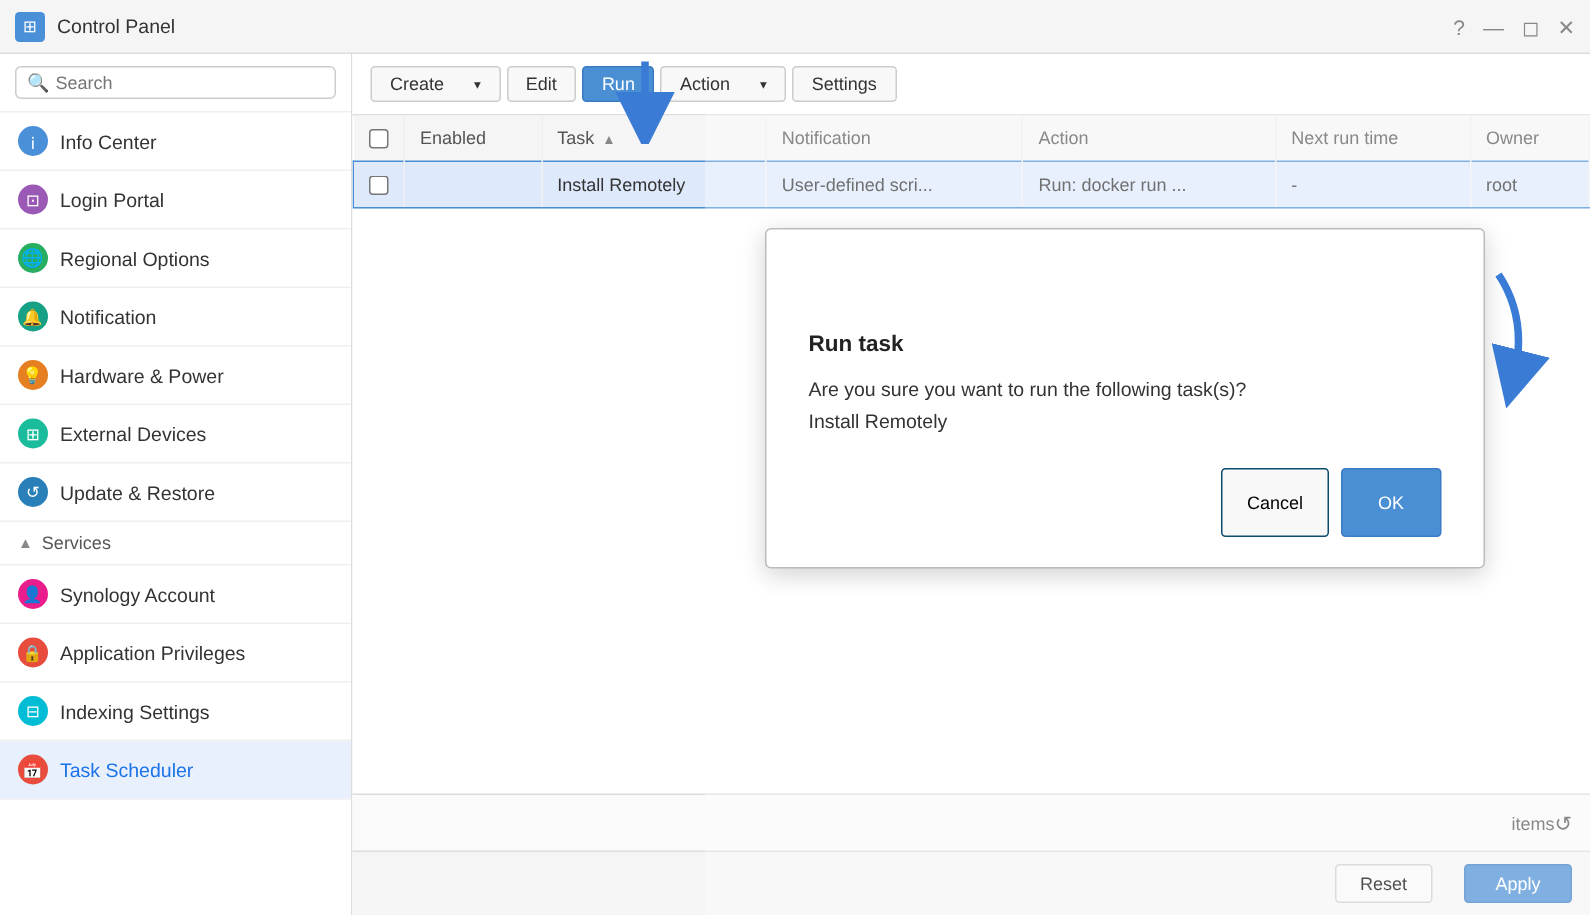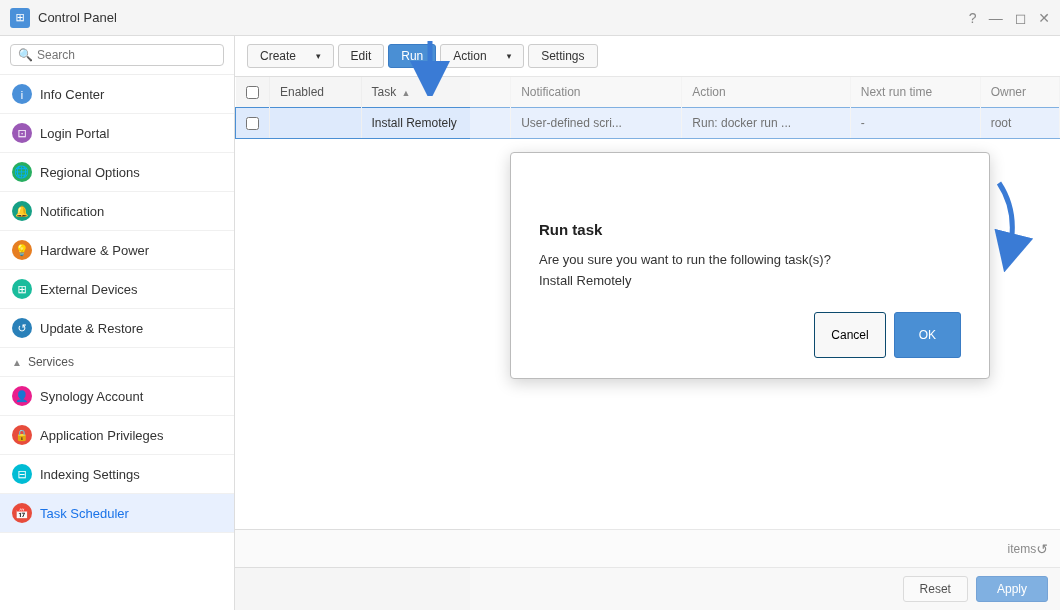--- a/index.html
+++ b/index.html
@@ -111,21 +111,21 @@
     }
     .footer-items { font-size: 12px; color: #555; }
     .refresh-icon { cursor: pointer; color: #555; font-size: 14px; }
 
     .bottom-bar {
       display: flex; align-items: center; justify-content: flex-end;
       padding: 8px 12px; border-top: 1px solid #ddd; background: #f5f5f5;
       gap: 8px;
     }
     .btn-reset { background: #f8f8f8; border: 1px solid #ccc; padding: 5px 16px; border-radius: 3px; cursor: pointer; font-size: 12px; }
-    .btn-apply { background: #4a8fd4; color: white; border: 1px solid #3a7cc4; padding: 5px 20px; border-radius: 3px; cursor: pointer; font-size: 12px; }
+    .btn-apply { background: #4a8fd4; color: white; border: 1px solid #3a7cc4; padding: 5px 20px; border-radius: 3px; cursor: pointer; font-size: 12px; margin-left: 13px; }
 
     
     .dialog-overlay {
       position: absolute; top: 36px; left: 235px; right: 0; bottom: 0;
       background: rgba(255,255,255,0.3);
       display: flex; align-items: flex-start; justify-content: flex-start;
       padding: 80px 0 0 40px;
       pointer-events: none;
     }
     .dialog {

